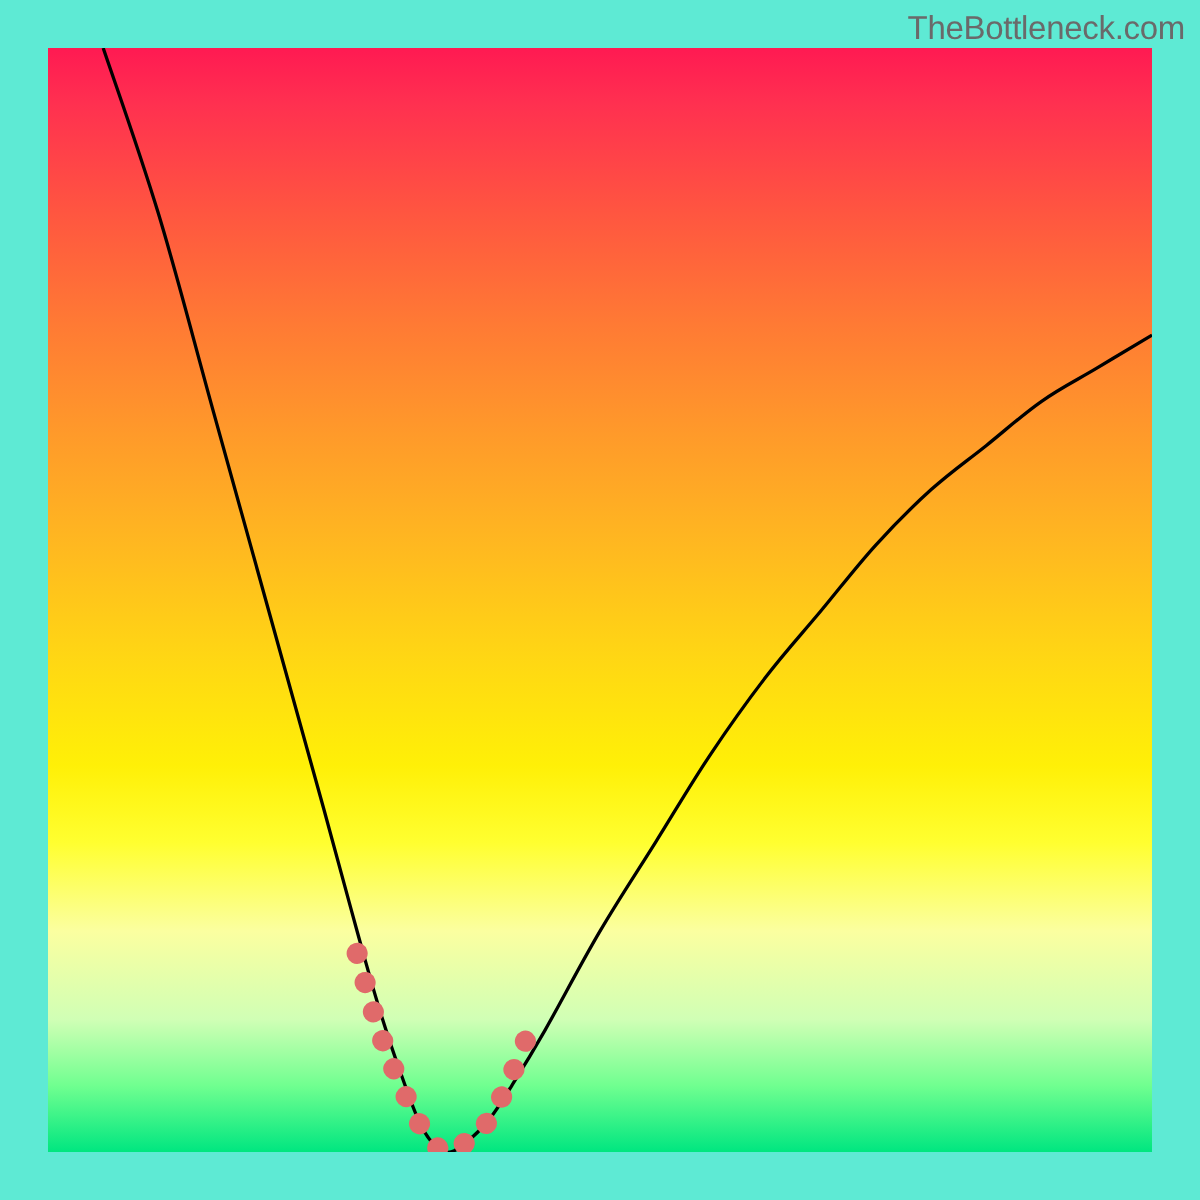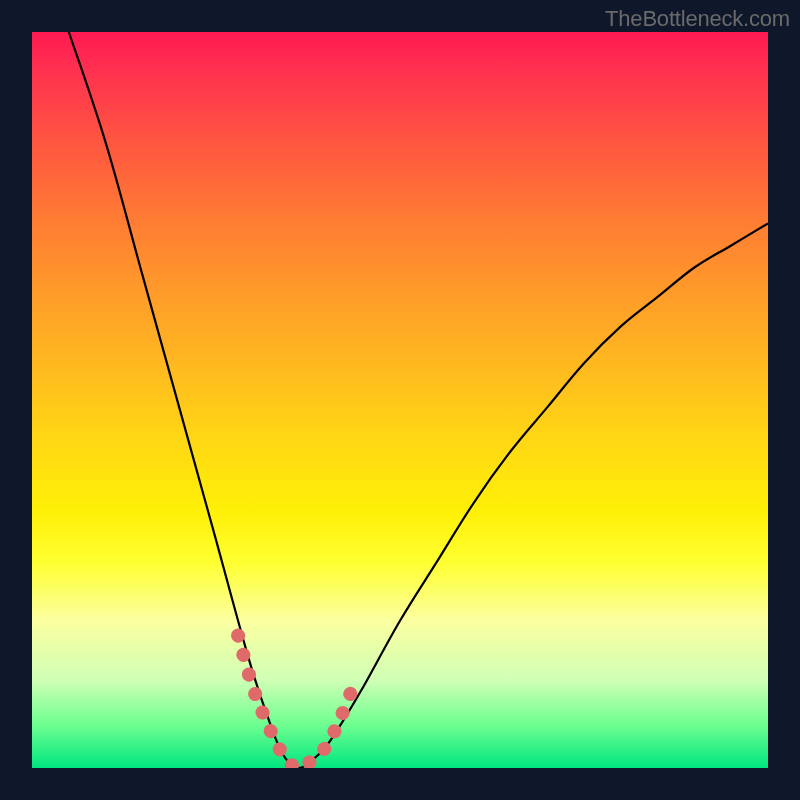--- a/index.html
+++ b/index.html
@@ -1,21 +1,21 @@
 <!DOCTYPE html>
 <html><head>
 <meta charset="utf-8">
 <style>
   * { margin: 0; padding: 0; box-sizing: border-box; }
   html, body { width: 800px; height: 800px; overflow: hidden; background: #000; }
   .chart-container {
     position: relative;
     width: 800px;
     height: 800px;
-    background: #0f172a;
+    background: #5eead4;
   }
   .plot-area {
     position: absolute;
     left: 32px;
     top: 32px;
     width: 736px;
     height: 736px;
     background: linear-gradient(to bottom,
       #ff1a52 0%,
       #ff3050 5%,

